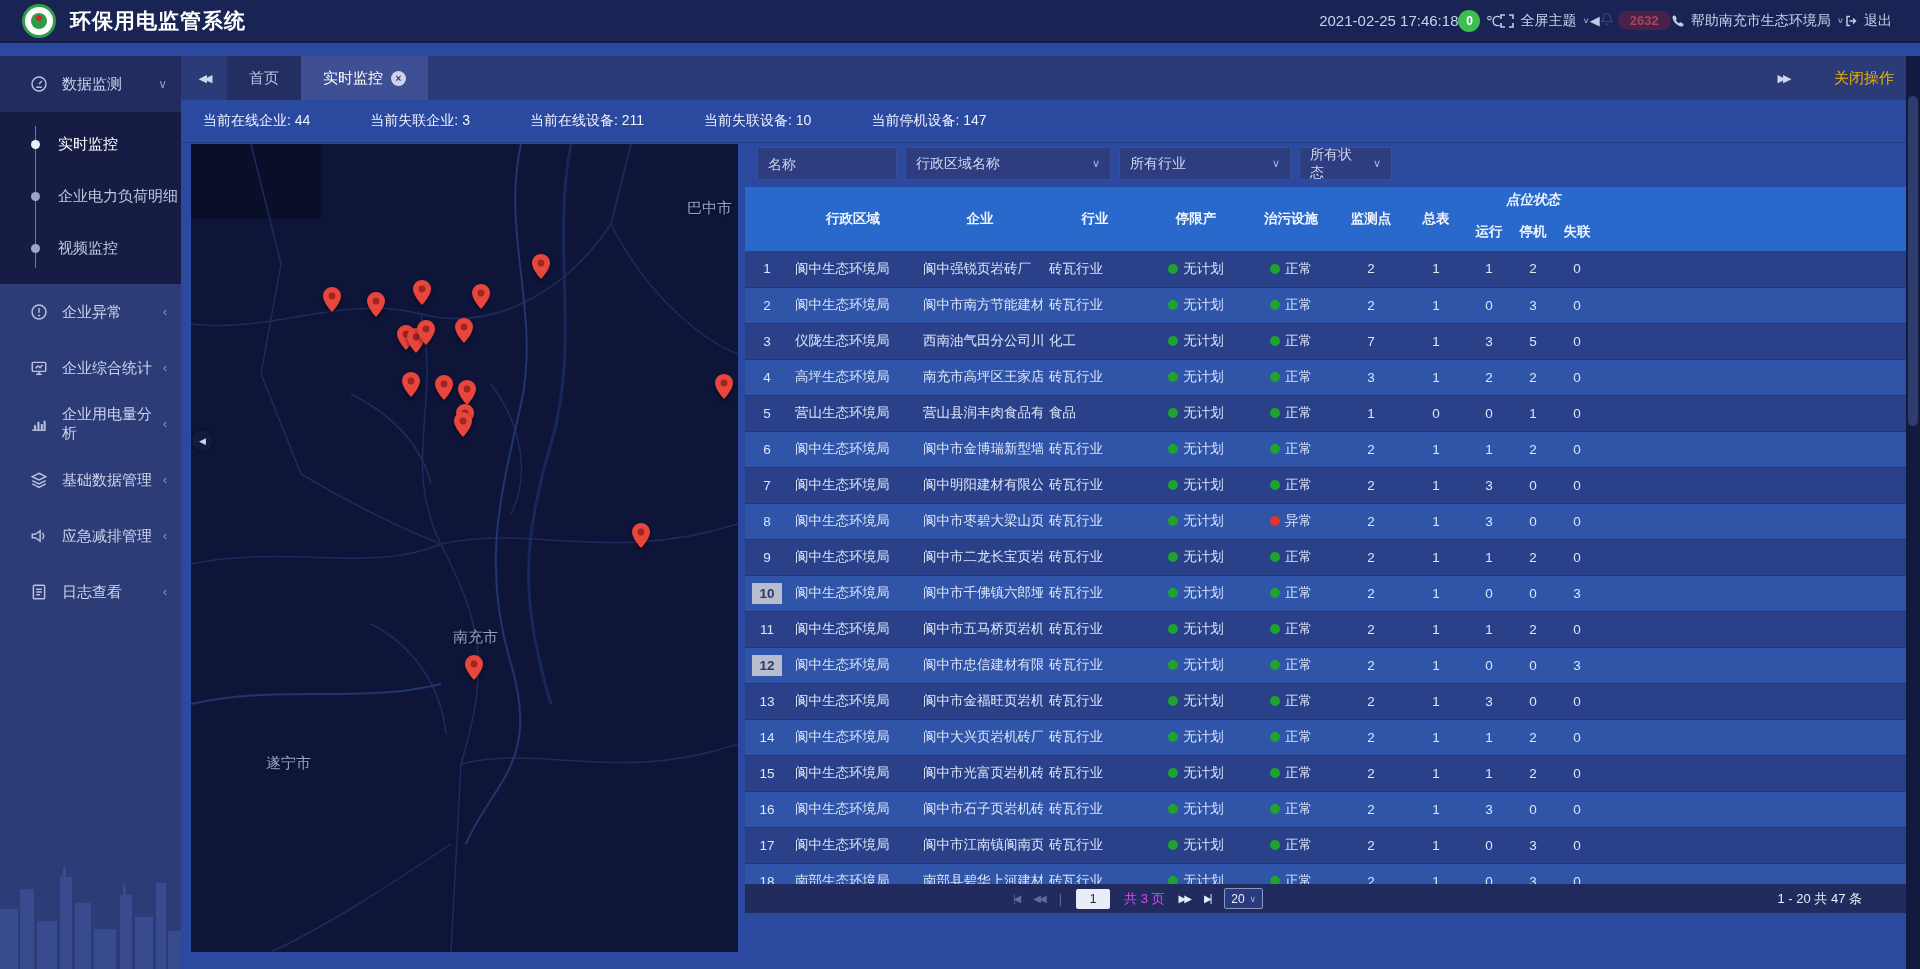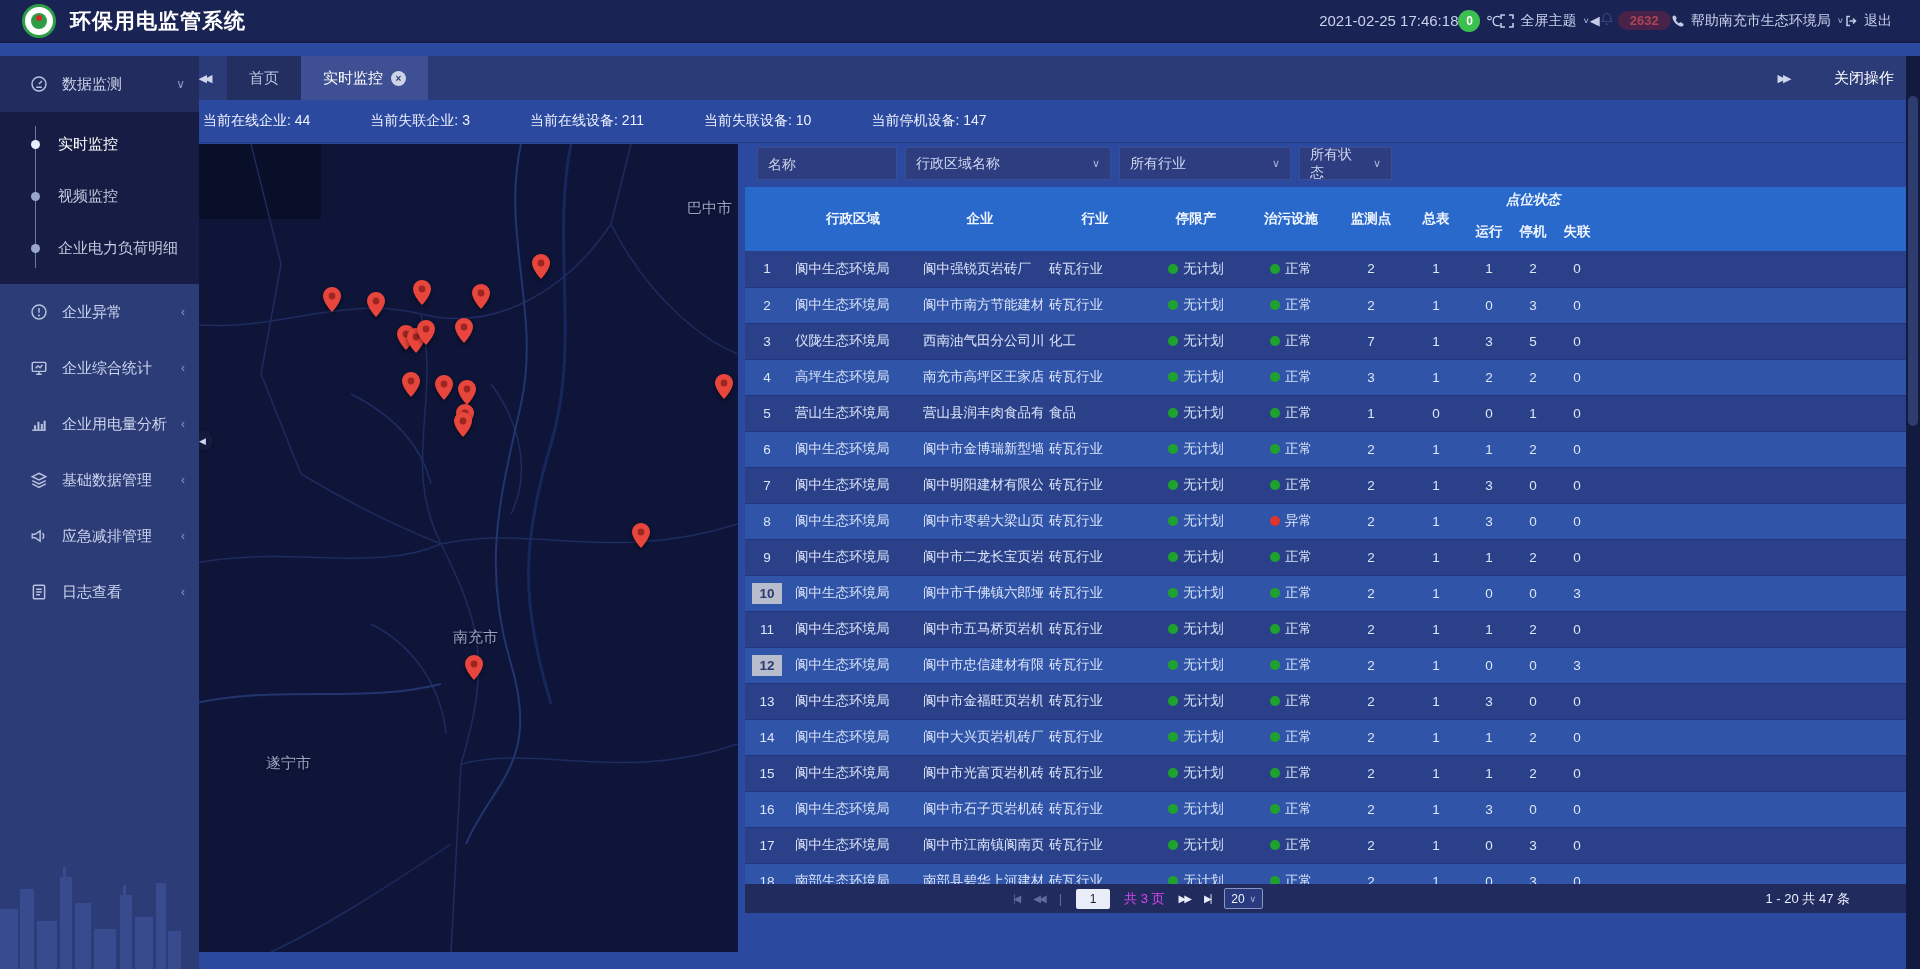--- a/index.html
+++ b/index.html
@@ -17,42 +17,42 @@
   .temp { display:flex; align-items:center; gap:6px; }
   .temp-badge { width:22px; height:22px; border-radius:50%; background:#3bbf4e; color:#fff; font-size:12px; display:flex; align-items:center; justify-content:center; font-weight:bold;}
   .top-item { display:flex; align-items:center; gap:6px; cursor:pointer; white-space:nowrap;}
   .top-item svg { display:block; }
   .chev-down { font-size:10px; color:#9aa6cc; transform:scaleY(.8); }
   .notif { display:flex; align-items:center; gap:4px; opacity:.85;}
   .notif-badge { background:rgba(150,32,60,.45); color:#c24b57; font-size:13px; padding:2px 12px; border-radius:10px; font-weight:bold;}
   .speaker { color:#c3cbe5; font-size:13px;}
 
   
-  .sidebar { position:absolute; left:0; top:56px; width:199px; height:913px; background:#2c3c77; z-index:20; overflow:hidden;}
+  .sidebar { position:absolute; left:0; top:56px; width:181px; height:913px; background:#2c3c77; z-index:20; overflow:hidden;}
   .side-item { height:56px; display:flex; align-items:center; padding:0 14px 0 30px; color:#ccd4ec; font-size:15px; cursor:pointer; position:relative;}
   .side-item.active-group { background:#222c5e; }
   .side-item .s-icon { width:18px; height:18px; margin-right:14px; color:#b9c2de; flex:0 0 auto;}
   .side-item .s-label { flex:1; }
   .side-item .chev { font-size:12px; color:#8d99c2; }
   .submenu { background:#161c44; position:relative; padding:6px 0 10px 0; }
   .submenu::before { content:""; position:absolute; left:35px; top:14px; bottom:16px; width:1px; background:#6b78a8; }
   .sub-item { height:52px; display:flex; align-items:center; padding-left:58px; position:relative; color:#c2cade; font-size:15px; cursor:pointer;}
   .sub-item .dot { position:absolute; left:31px; width:9px; height:9px; border-radius:50%; background:#9aa6cc; }
   .sub-item.active { color:#ffffff; }
   .sub-item.active .dot { background:#e8eefc; }
   .skyline { position:absolute; bottom:0; left:0; width:181px; opacity:.45; }
 
   
   .tabbar { position:absolute; left:181px; top:56px; width:1739px; height:44px; background:#2b3b78; display:flex; align-items:stretch; z-index:10;}
   .tab-arrow { width:46px; display:flex; align-items:center; justify-content:center; color:#cfd6ee; font-size:11px; letter-spacing:-3px; cursor:pointer;}
   .tab { display:flex; align-items:center; gap:8px; padding:0 22px; font-size:15px; color:#b9c2de; background:#232e61; cursor:pointer; }
   .tab.active { background:#3f4f93; color:#fff; }
   .tab .close-badge { width:15px; height:15px; border-radius:50%; background:#cdd4e8; color:#2b3b78; font-size:10px; display:flex; align-items:center; justify-content:center; font-weight:bold; cursor:pointer;}
   .tab-right { margin-left:auto; display:flex; align-items:center; gap:28px; padding-right:26px; }
-  .close-ops { color:#ffffff; font-size:15px; cursor:pointer;}
+  .close-ops { color:#eab308; font-size:15px; cursor:pointer;}
 
   
   .statsbar { position:absolute; left:181px; top:100px; width:1739px; height:42px; background:#2b499e; display:flex; align-items:center; gap:60px; padding-left:22px; font-size:14px; }
   .stat { color:#eef2ff; white-space:nowrap; }
 
   
   .content { position:absolute; left:181px; top:142px; width:1725px; height:827px; background:#2b499e; border-top:1px solid rgba(10,18,50,.25);}
 
   
   .map-panel { position:absolute; left:10px; top:1px; width:547px; height:808px; background:#0f1539; overflow:hidden; cursor:grab;}
@@ -95,21 +95,21 @@
   
   .pager { position:absolute; left:0; bottom:3px; width:1161px; height:29px; background:#212b5e; display:flex; align-items:center; font-size:13px;}
   .pager-center { display:flex; align-items:center; gap:14px; margin-left:268px;}
   .pg-ico { font-size:10px; letter-spacing:-2px; cursor:pointer;}
   .pg-ico.dim { color:#5d6b9d; }
   .pg-ico.lit { color:#e8edfa; }
   .pg-sep { color:#5d6b9d; }
   .pg-input { width:34px; height:20px; background:#e9edf7; color:#223; border:none; text-align:center; font-size:12px; border-radius:2px;}
   .pg-pages { color:#d946ef; }
   .pg-size { height:21px; background:#2a3a7e; border:1px solid #8a96c0; color:#eef2ff; font-size:12px; display:flex; align-items:center; gap:5px; padding:0 6px; cursor:pointer; border-radius:2px;}
-  .pg-range { position:absolute; right:56px; color:#e8eefc; }
+  .pg-range { position:absolute; right:44px; color:#e8eefc; }
 
   
   .scrollbar { position:absolute; right:0; top:56px; width:14px; height:913px; background:#131a40; z-index:40;}
   .scroll-thumb { position:absolute; left:2px; top:40px; width:10px; height:330px; background:#2e3c6e; border-radius:5px; cursor:pointer;}
 </style>
 </head>
 <body>
 
 <div class="topbar">
   <div class="logo"></div>
@@ -174,25 +174,25 @@
         <span class="s-label">数据监测</span>
         <span class="chev">∨</span>
       </div>
       <div class="submenu">
         <div class="sub-item active">
           <span class="dot"></span>
           <span>实时监控</span>
         </div>
         <div class="sub-item">
           <span class="dot"></span>
-          <span>视频监控</span>
+          <span>企业电力负荷明细</span>
         </div>
         <div class="sub-item">
           <span class="dot"></span>
-          <span>企业电力负荷明细</span>
+          <span>视频监控</span>
         </div>
       </div>
       <div class="side-item">
         <span class="s-icon"><svg width="18" height="18" viewBox="0 0 16 16" fill="none" stroke="currentColor" stroke-width="1.3">
             <circle cx="8" cy="8" r="6.2"></circle>
             <path d="M8 4.5v4.2"></path>
             <circle cx="8" cy="11.2" r=".9" fill="currentColor" stroke="none"></circle>
           </svg></span>
         <span class="s-label">企业异常</span>
         <span class="chev">‹</span>

